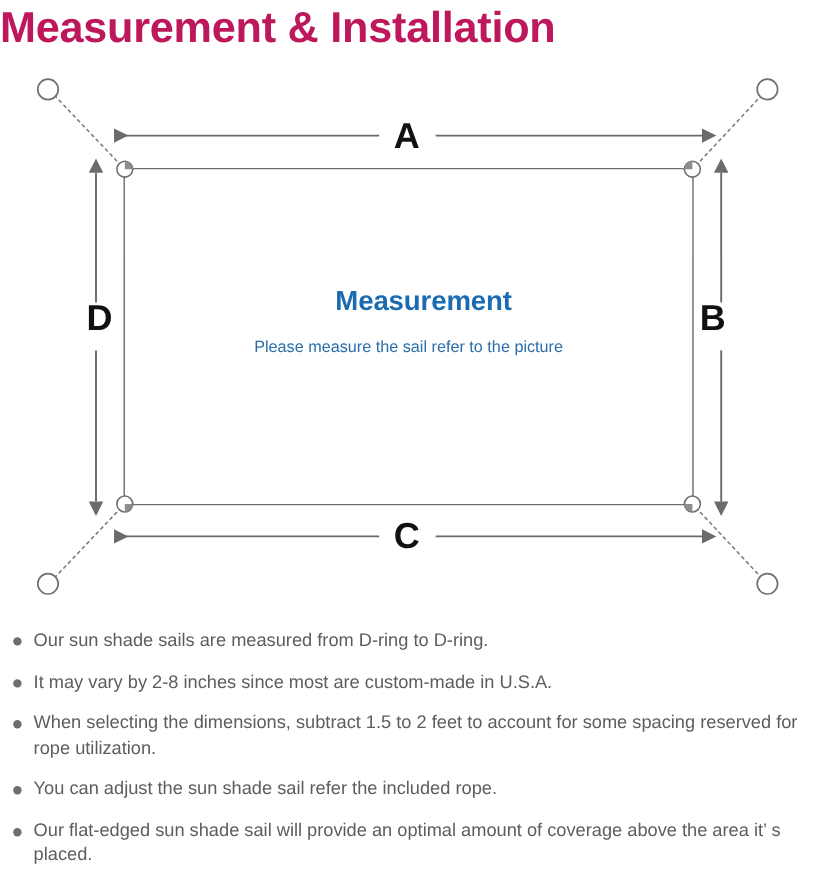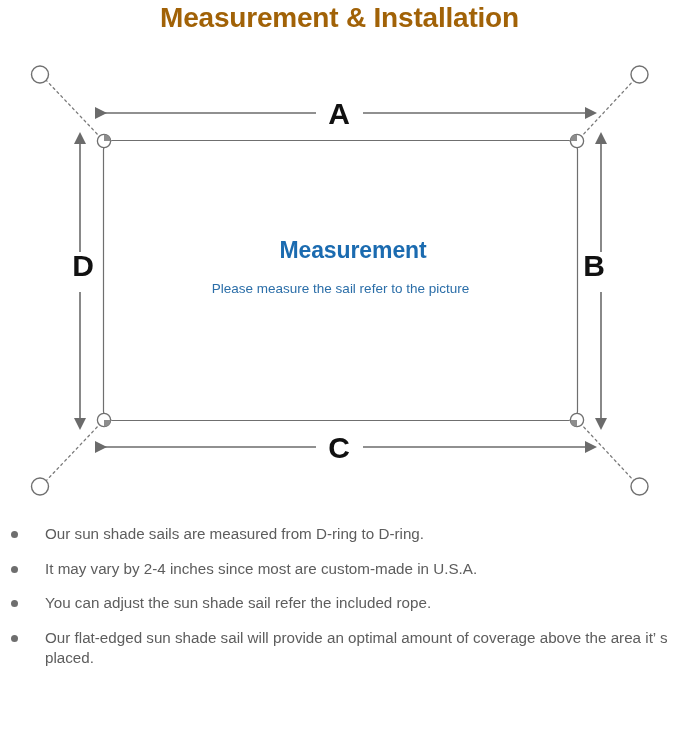--- a/index.html
+++ b/index.html
@@ -17,25 +17,24 @@
     color: #5a5a5a;
     overflow: hidden;
   }
 
   
   #page-title {
     position: absolute;
     left: 0;
     top: 2px;
     width: 679px;
-    text-align: center;
-    font-size: 28px;
+    font-size: 36px;
     font-weight: bold;
     letter-spacing: -0.2px;
-    color: #a16207;
+    color: #be185d;
     white-space: nowrap;
   }
 
   
   #diagram {
     position: absolute;
     left: 0;
     top: 44px;
     width: 679px;
     height: 470px;
@@ -96,21 +95,21 @@
     position: absolute;
     left: 0;
     top: 524px;
     width: 679px;
     padding: 0;
     margin: 0;
     list-style: none;
   }
   .note-item {
     position: relative;
-    padding-left: 45px;
+    padding-left: 28px;
     margin-bottom: 14px;
     font-size: 15.2px;
     line-height: 1.35;
     color: #5d5d5d;
     padding-right: 6px;
   }
   .note-bullet {
     position: absolute;
     left: 11px;
     top: 7px;
@@ -198,21 +197,25 @@
   </div>
 </div>
 
 <ul id="notes">
   <li class="note-item">
     <span class="note-bullet"></span>
     <span>Our sun shade sails are measured from D-ring to D-ring.</span>
   </li>
   <li class="note-item">
     <span class="note-bullet"></span>
-    <span>It may vary by 2-4 inches since most are custom-made in U.S.A.</span>
+    <span>It may vary by 2-8 inches since most are custom-made in U.S.A.</span>
+  </li>
+  <li class="note-item">
+    <span class="note-bullet"></span>
+    <span>When selecting the dimensions, subtract 1.5 to 2 feet to account for some spacing reserved for rope utilization.</span>
   </li>
   <li class="note-item">
     <span class="note-bullet"></span>
     <span>You can adjust the sun shade sail refer the included rope.</span>
   </li>
   <li class="note-item">
     <span class="note-bullet"></span>
     <span>Our flat-edged sun shade sail will provide an optimal amount of coverage above the area it’ s placed.</span>
   </li>
 </ul>

